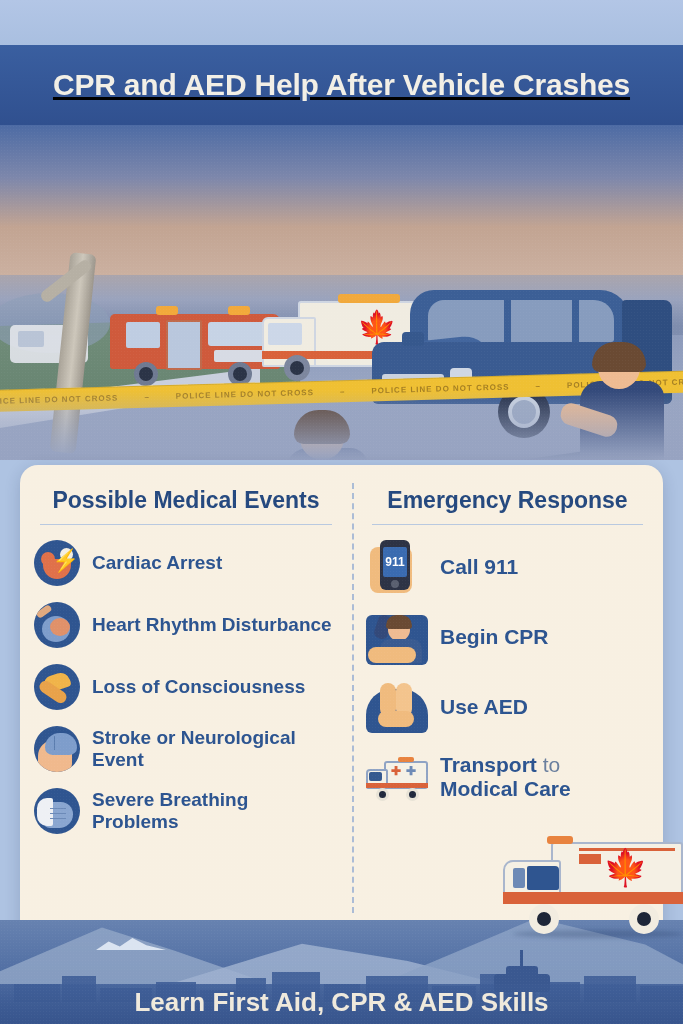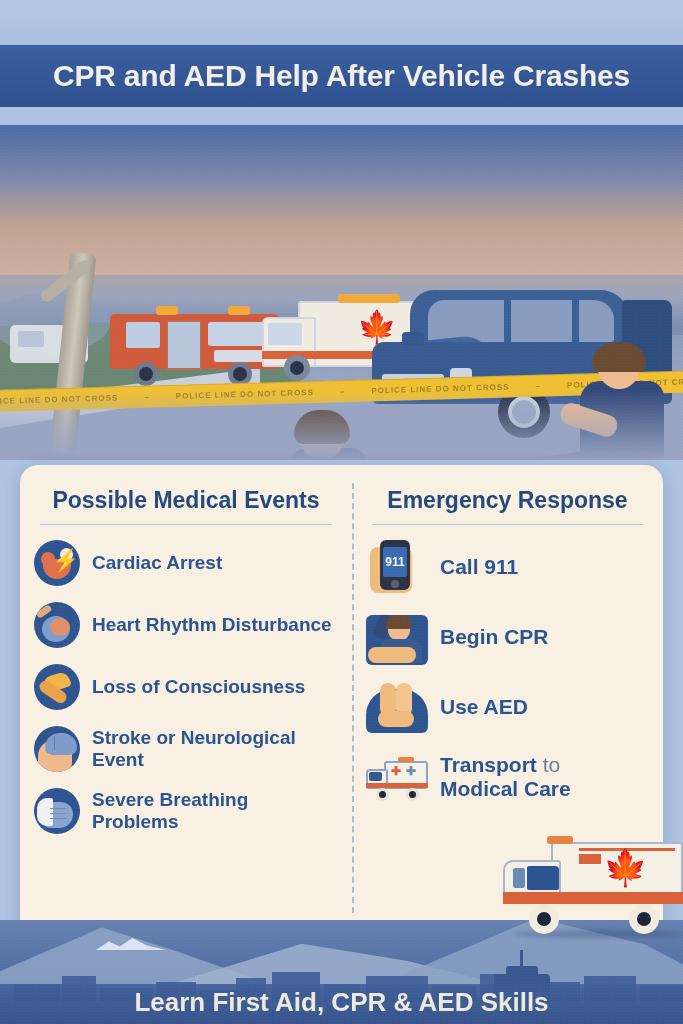--- a/index.html
+++ b/index.html
@@ -18,23 +18,23 @@
   }
 
   
   .top-strip {
     position: absolute; left: 0; top: 0; width: 683px; height: 46px;
     background: linear-gradient(#b3c6e6, #a9bfe0);
   }
 
   
   .title-bar {
-    position: absolute; left: 0; top: 45px; width: 683px; height: 62px;
+    position: absolute; left: 0; top: 45px; width: 683px; height: 80px;
     background: linear-gradient(#3a5fa0, #30508f);
-    display: flex; align-items: center; justify-content: center;
+    display: flex; align-items: center; justify-content: center; text-decoration: underline;
   }
   .title-bar .title {
     color: #f2efe6;
     font-size: 30px;
     font-weight: bold;
     letter-spacing: -0.2px;
     text-align: center;
     white-space: nowrap;
   }
 

